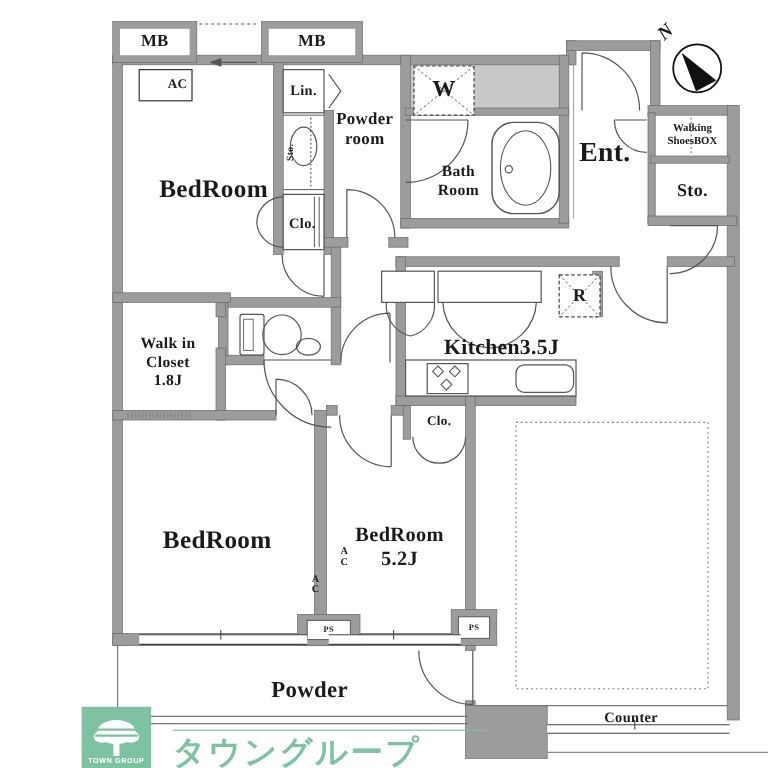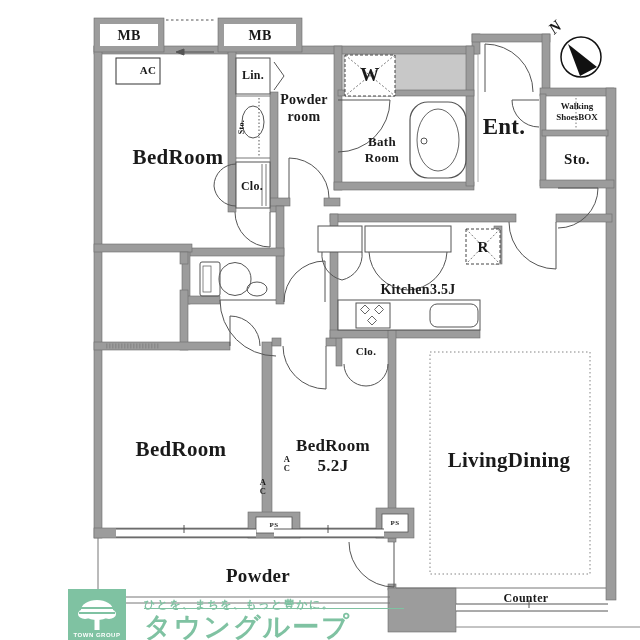--- a/index.html
+++ b/index.html
@@ -189,33 +189,37 @@
   <div class="lbl" style="left:545px;top:112px;font-size:9px;letter-spacing:0">
     <span class="l">Walking</span>
     <span class="l">ShoesBOX</span>
   </div>
   <div class="lbl" style="left:545px;top:159px;font-size:15px">Sto.</div>
   <div class="lbl nrot" style="left:523px;top:27px;font-size:16px">N</div>
 
   <div class="lbl" style="left:146px;top:158px;font-size:21px">
     <span class="l">BedRoom</span>
   </div>
-  <div class="lbl" style="left:386px;top:290px;font-size:14px">Kitchen3.5J</div>
+  <div class="lbl" style="left:108px;top:301px;font-size:13px">
+    <span class="l">Walk in</span>
+    <span class="l">Closet</span>
+    <span class="l">1.8J</span>
+  </div>
+  <div class="lbl" style="left:386px;top:290px;font-size:18px">Kitchen3.5J</div>
   <div class="lbl" style="left:451px;top:247px;font-size:15px">R</div>
   <div class="lbl" style="left:334px;top:352px;font-size:11px">Clo.</div>
 
   <div class="lbl" style="left:149px;top:450px;font-size:21px">
     <span class="l">BedRoom</span>
   </div>
   <div class="lbl" style="left:301px;top:456px;font-size:17px">
     <span class="l">BedRoom</span>
     <span class="l">5.2J</span>
   </div>
   <div class="lbl" style="left:477px;top:461px;font-size:21px">
-    <span class="l">LivingDining</span>
   </div>
 
   <div class="lbl" style="left:231px;top:487px;font-size:8.5px;line-height:1.1">
     <span class="l">A</span>
     <span class="l">C</span>
   </div>
   <div class="lbl" style="left:255px;top:464px;font-size:8.5px;line-height:1.1">
     <span class="l">A</span>
     <span class="l">C</span>
   </div>
@@ -228,17 +232,16 @@
   <div class="logo-box">
     <svg width="44" height="34" viewBox="0 0 44 34">
       <ellipse cx="22" cy="12" rx="16" ry="10" fill="#ffffff"></ellipse>
       <ellipse cx="10" cy="16" rx="7" ry="5" fill="#ffffff"></ellipse>
       <ellipse cx="34" cy="16" rx="7" ry="5" fill="#ffffff"></ellipse>
       <rect x="19.5" y="18" width="5" height="14" fill="#ffffff"></rect>
       <path d="M2,10 H42 M4,15 H40" stroke="#7fc2a2" stroke-width="2" fill="none"></path>
     </svg>
     <div class="logo-mark-text">TOWN GROUP</div>
   </div>
-  <div class="tagline">ひとを、まちを、もっと豊かに。</div>
   <div class="tag-underline"></div>
   <div class="brand">タウングループ</div>
 
 </div>
 
 </body></html>

